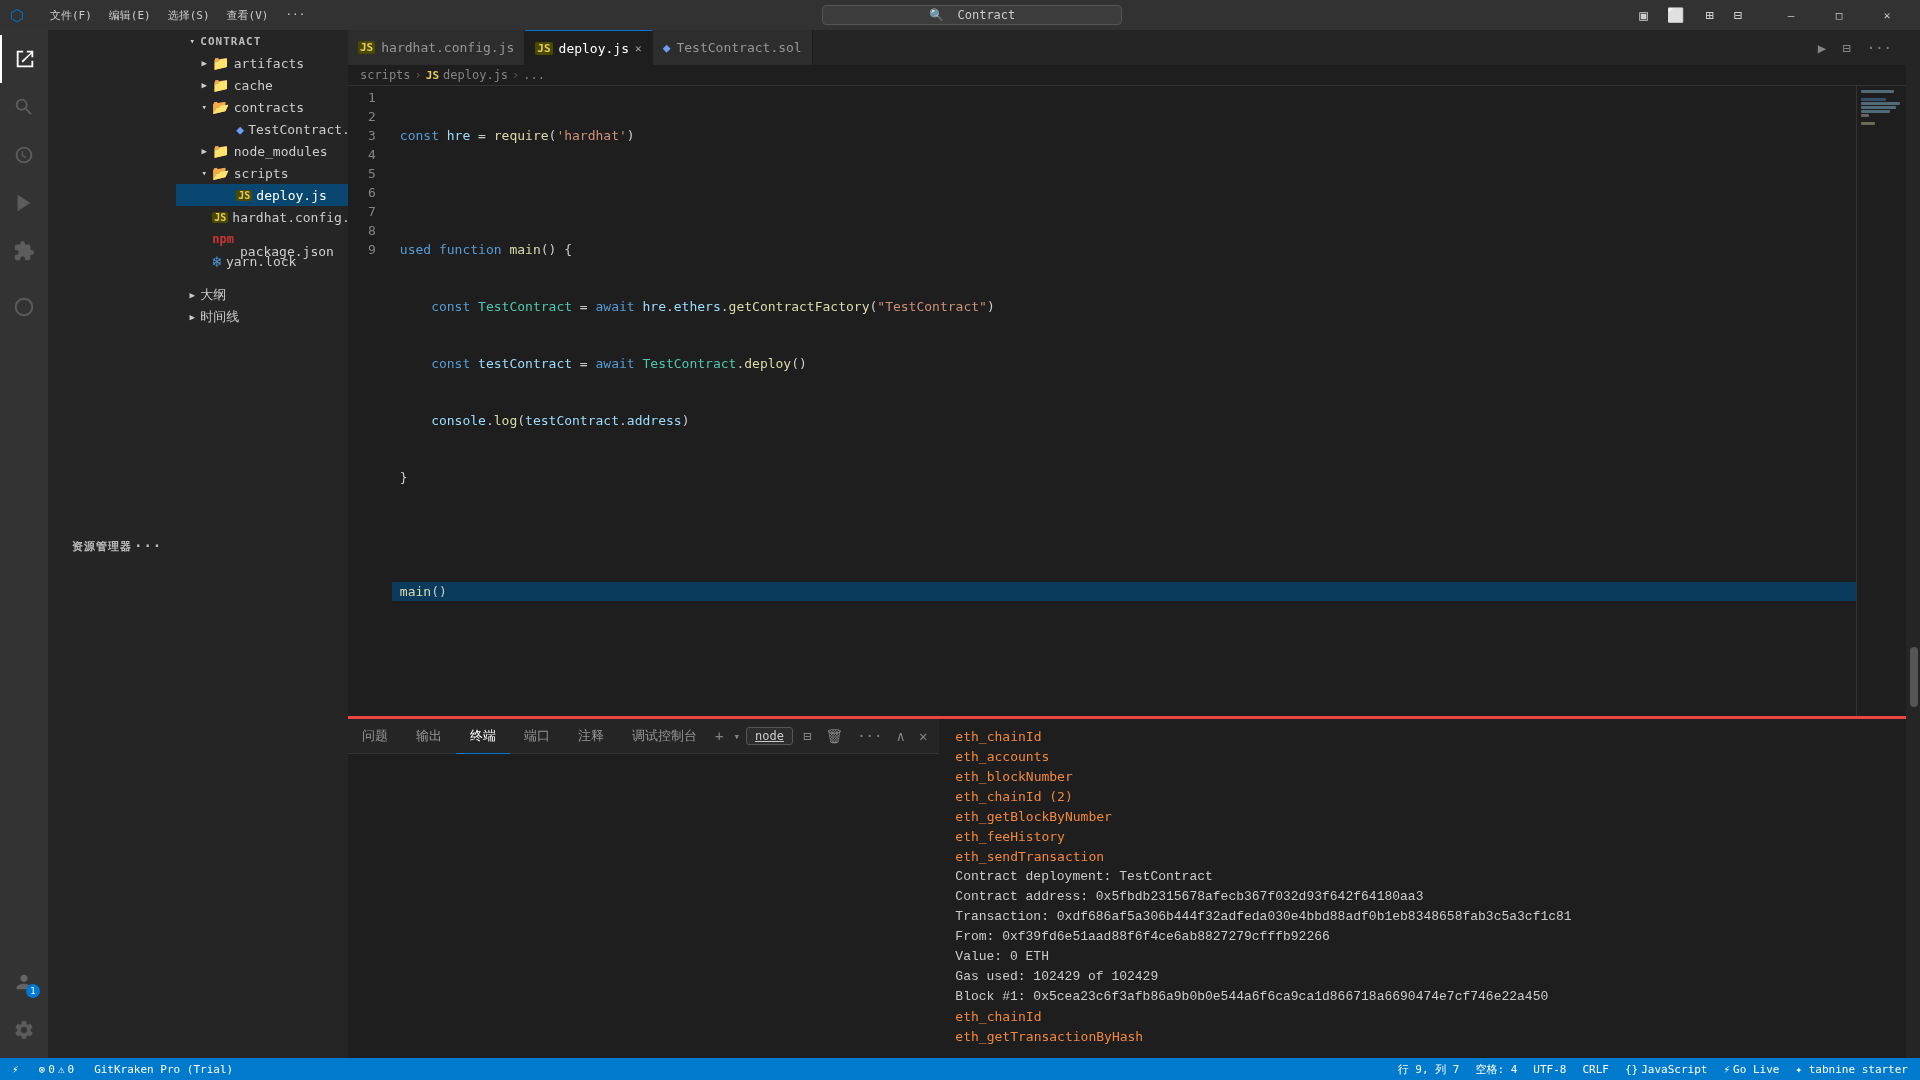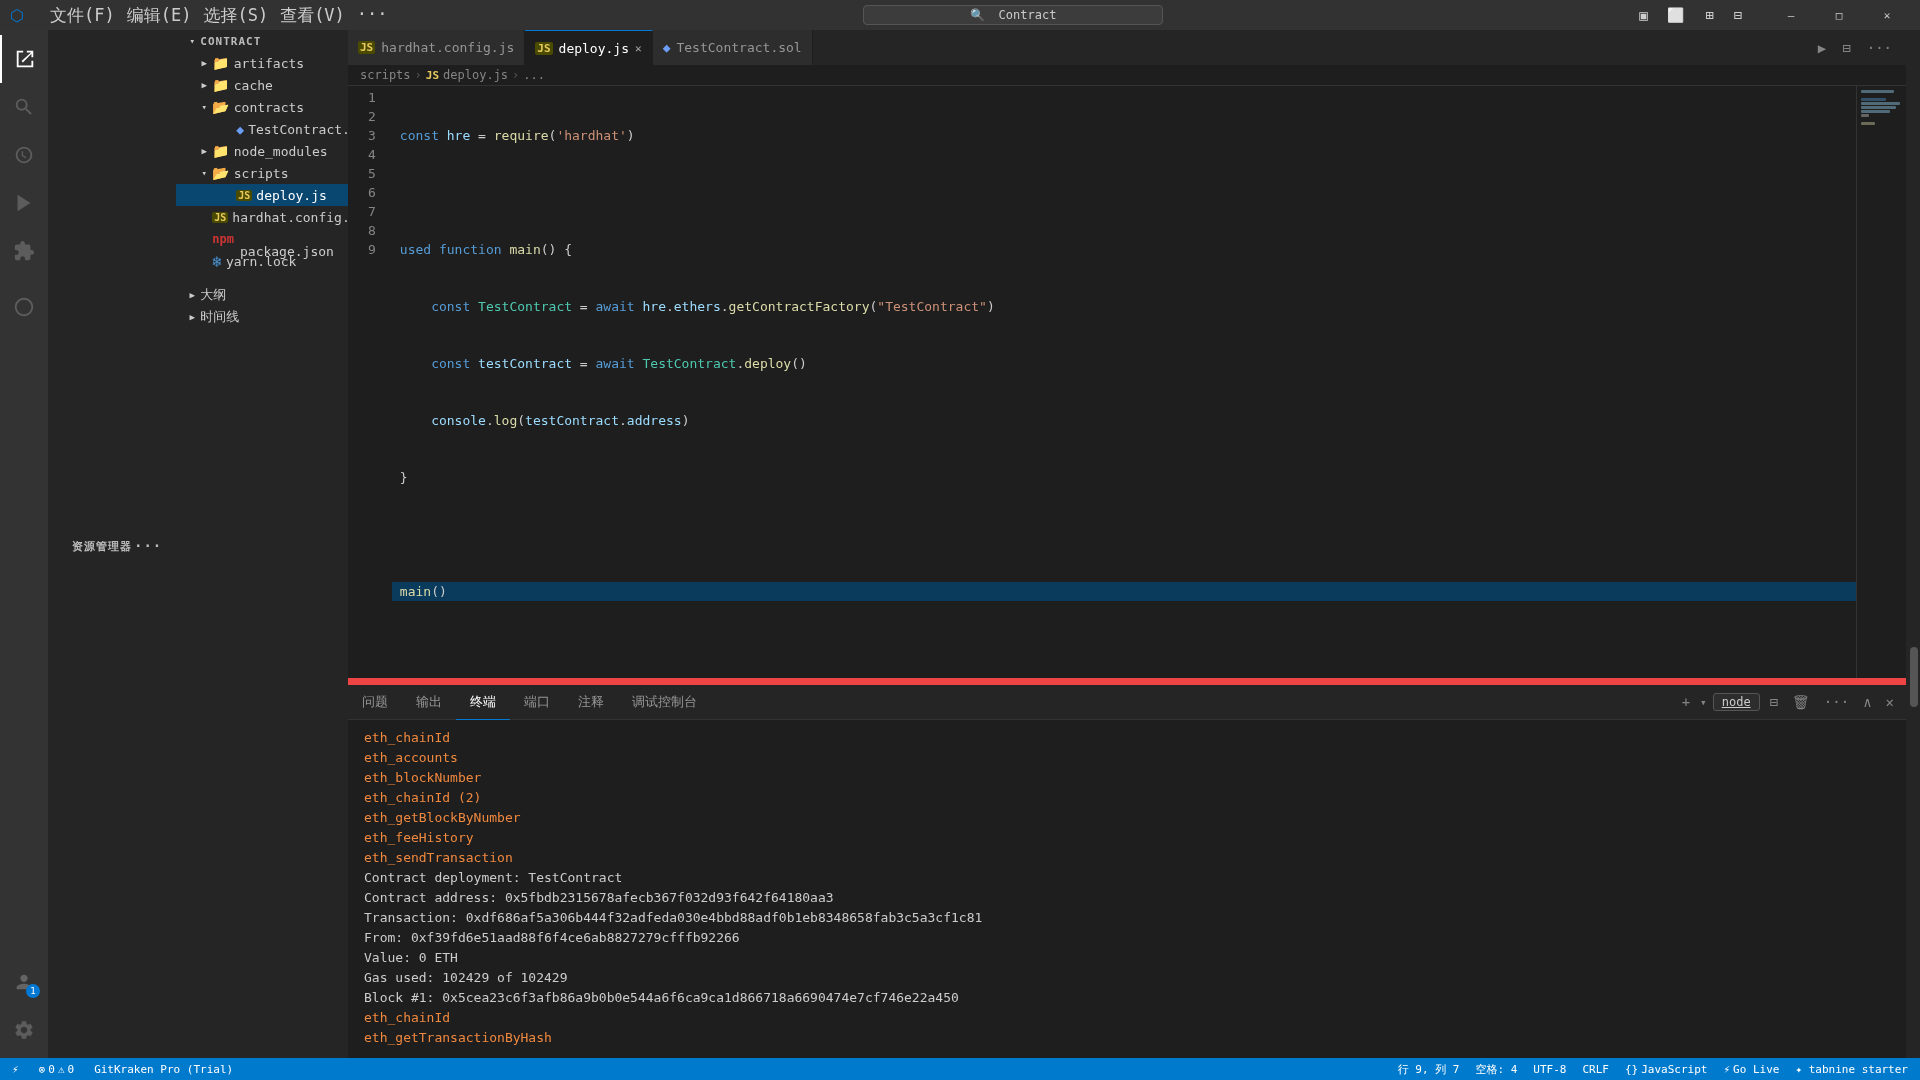--- a/index.html
+++ b/index.html
@@ -24,21 +24,22 @@
       padding: 0 10px;
       flex-shrink: 0;
       gap: 20px;
     }
     .titlebar-logo {
       color: #0078d4;
       font-size: 16px;
     }
     .titlebar-menu {
       display: flex;
-      font-size: 17px;
+      gap: 5px;
+      font-size: 11px;
       color: #cccccc;
     }
     .titlebar-menu span {
       padding: 2px 6px;
       cursor: pointer;
     }
     .titlebar-search {
       flex: 1;
       display: flex;
       justify-content: center;
@@ -242,25 +243,25 @@
     .fn { color: #dcdcaa; }
     .str { color: #ce9178; }
     .var-name { color: #9cdcfe; }
     .prop { color: #9cdcfe; }
     .punc { color: #cccccc; }
     .op { color: #cccccc; }
     .class-name { color: #4ec9b0; }
 
     
     .panel {
-      height: 380px;
+      height: 342px;
       background: #1e1e1e;
       display: flex;
-      flex-direction: column;
-      border-top: 7px solid #ef4444;
+      flex-direction: row;
+      border-top: 3px solid #ef4444;
       flex-shrink: 0;
     }
     .panel-tabs {
       background: #252526;
       display: flex;
       align-items: center;
       height: 35px;
       flex-shrink: 0;
       border-bottom: 1px solid #333;
     }
@@ -296,21 +297,21 @@
     .terminal-content {
       flex: 1;
       overflow-y: auto;
       padding: 8px 16px;
       font-size: 13px;
       line-height: 20px;
       color: #cccccc;
     }
     .terminal-line { display: block; }
     .eth-call { color: #f0883e; }
-    .contract-info { color: #cccccc; }
+    .contract-info { color: #cccccc; font-family: Liberation Mono, monospace; }
 
     
     .status-bar {
       background: #007acc;
       height: 22px;
       display: flex;
       align-items: center;
       padding: 0 8px;
       font-size: 11px;
       color: white;

